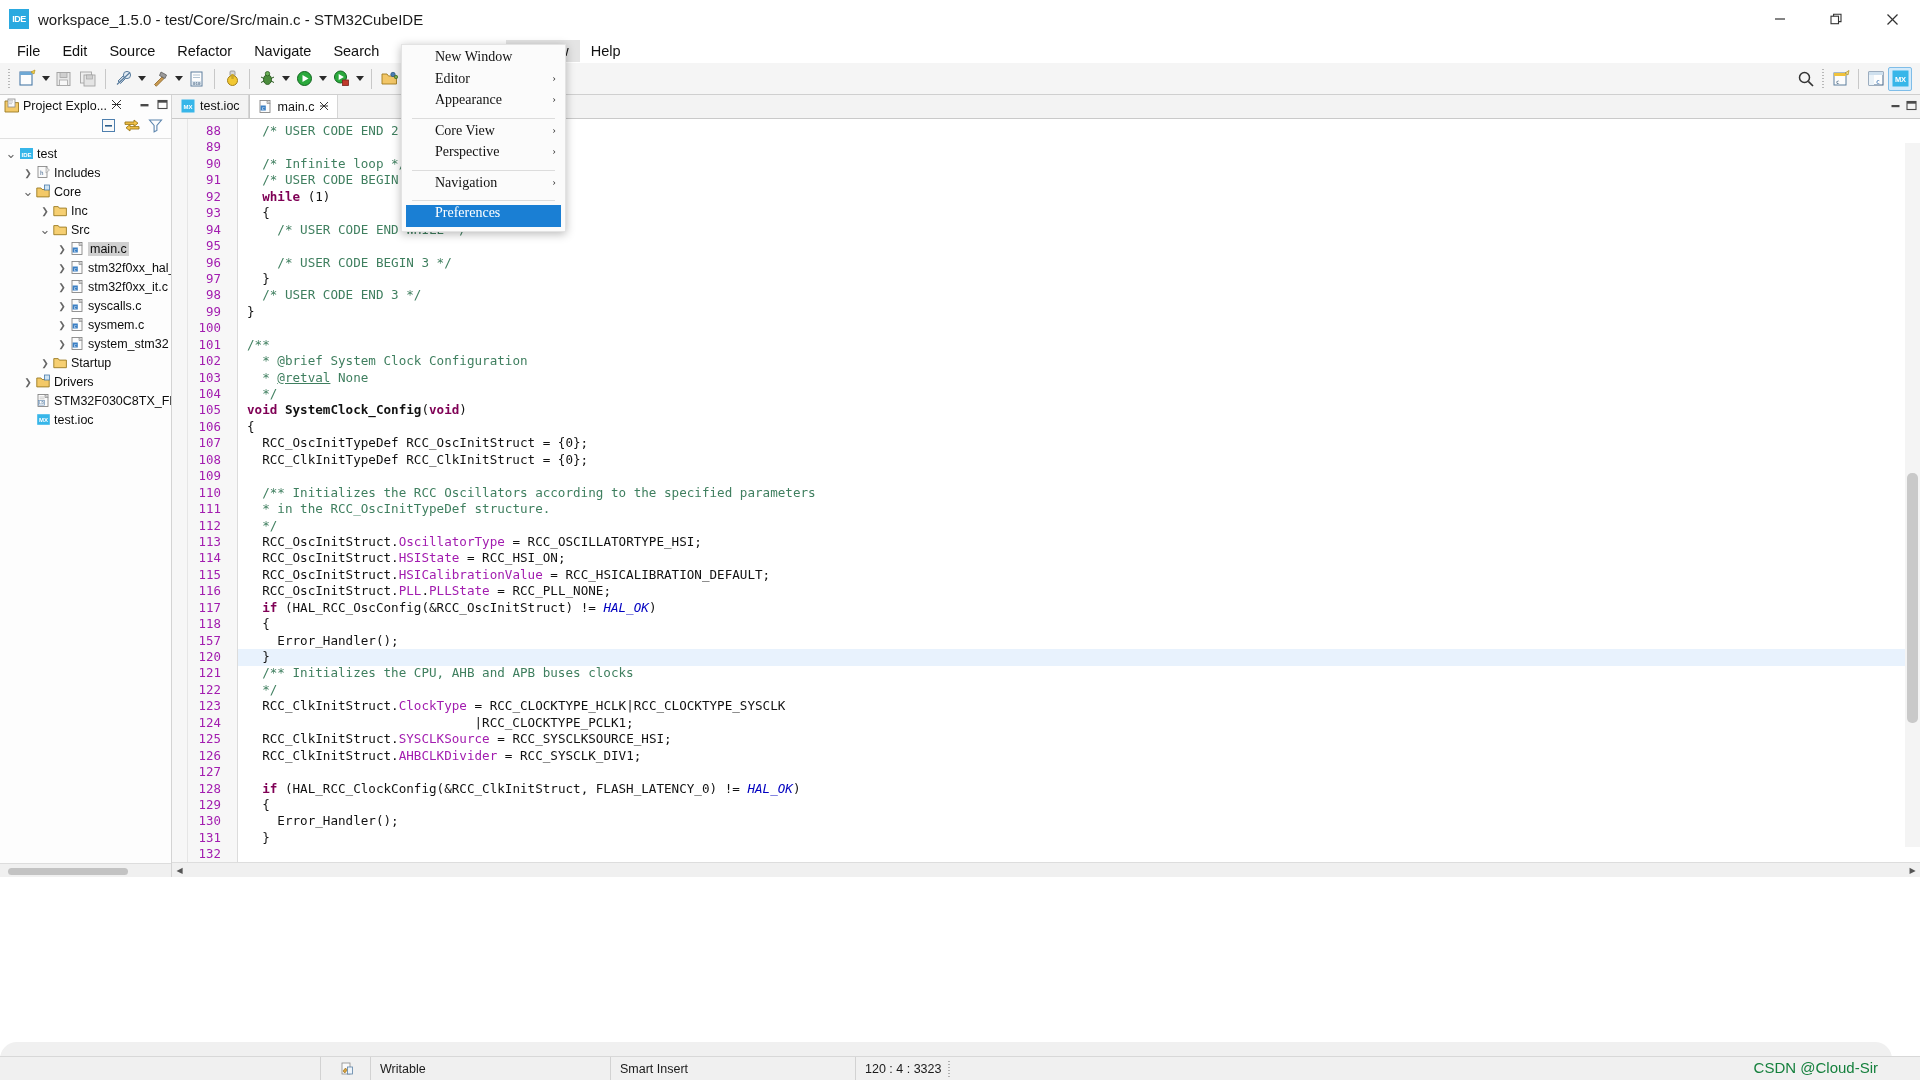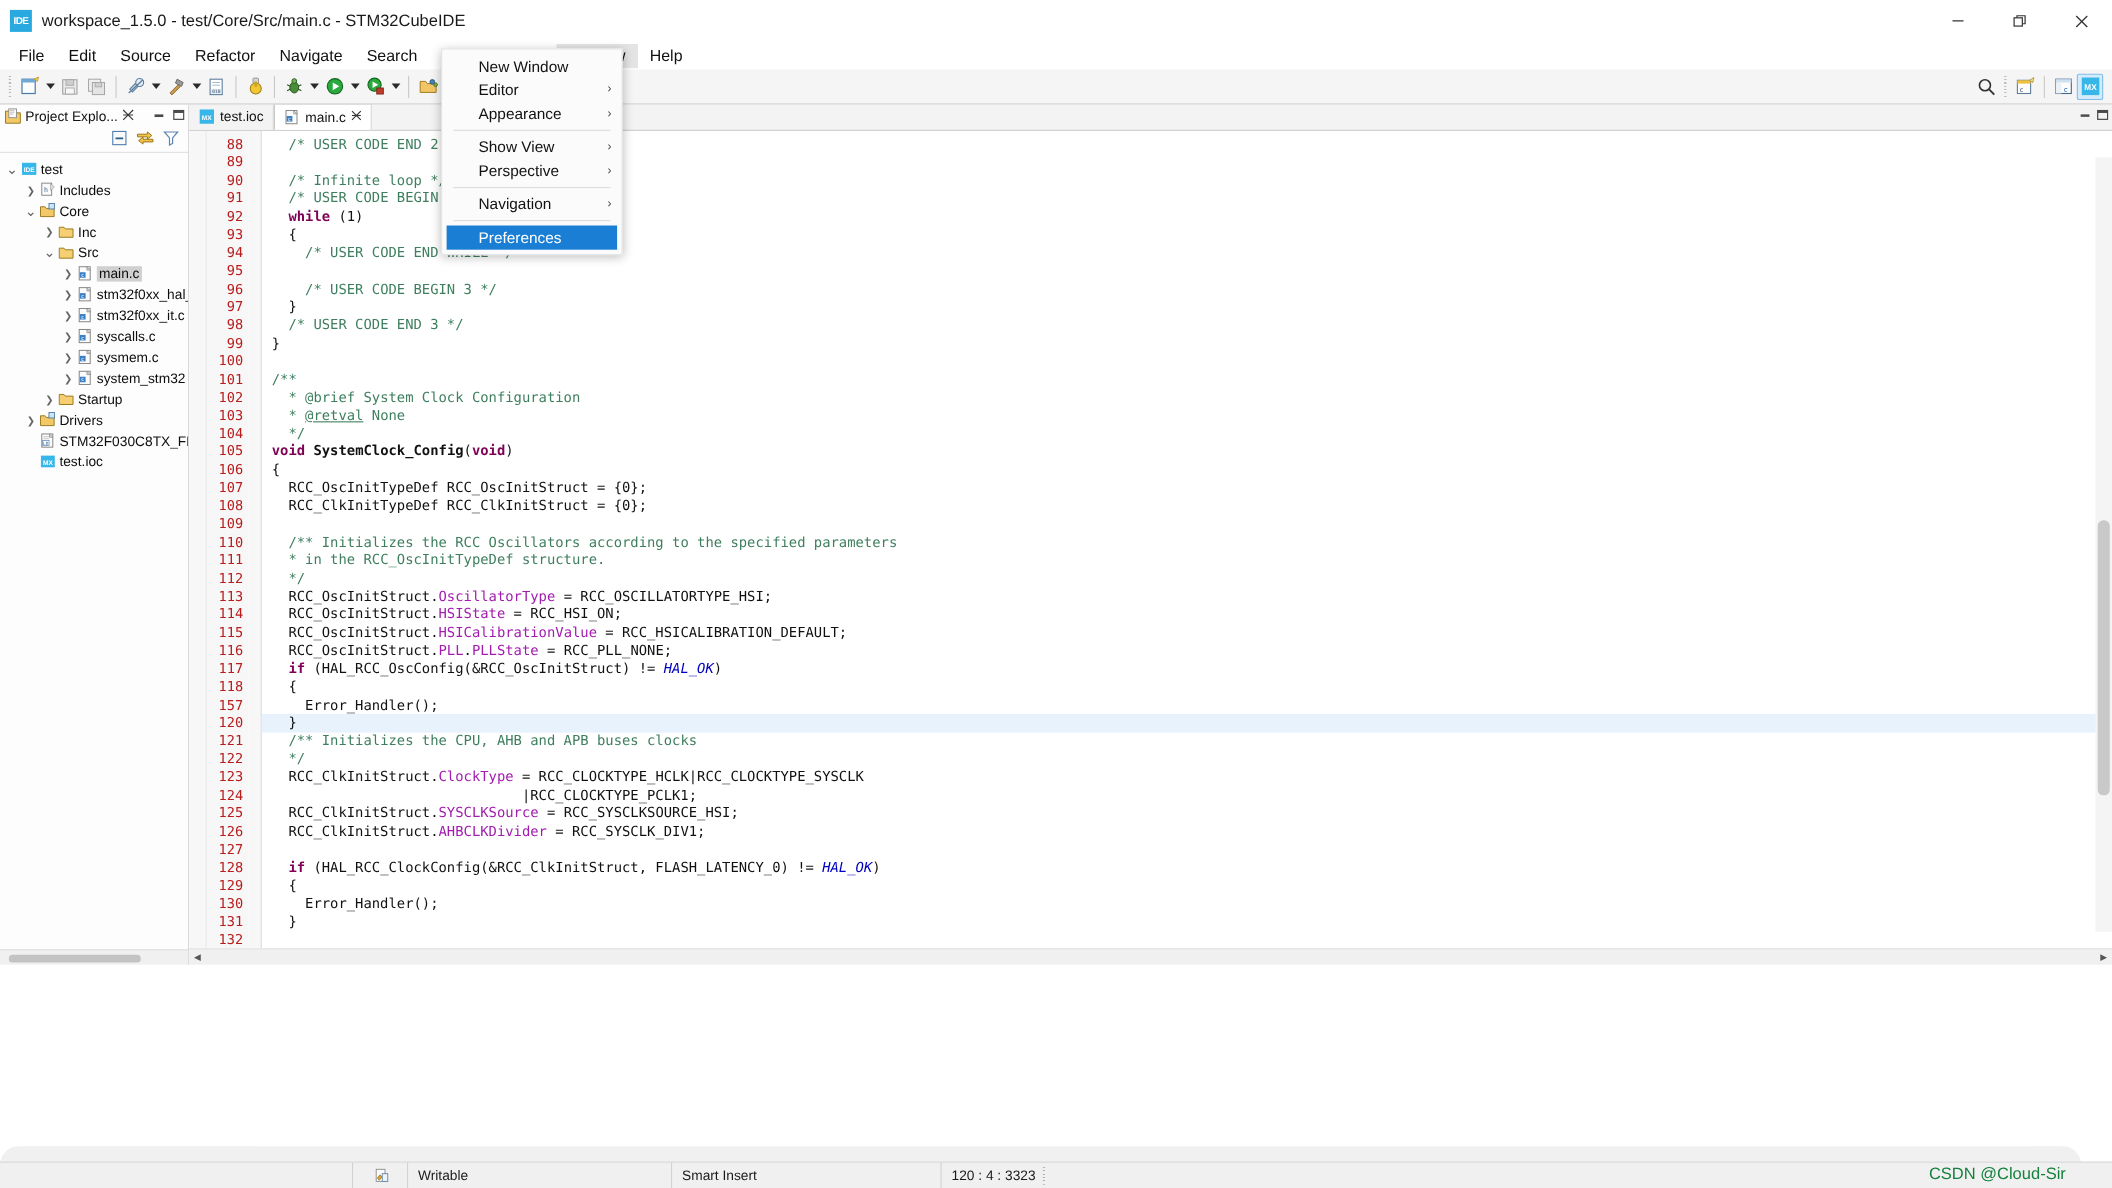--- a/index.html
+++ b/index.html
@@ -92,21 +92,21 @@
   .etab { height: 24px; display: flex; align-items: center; padding: 0 8px; gap: 5px;
           font-size: 12.5px; color: #111; border-right: 1px solid #d6d6d6; background: #f3f3f3; }
   .etab.active { background: #ffffff; border-top: 1px solid #c9c9c9; border-left: 1px solid #c9c9c9; }
   .etab .tabico { width: 15px; height: 15px; display: flex; align-items: center; justify-content: center; }
   .etab .x { font-size: 11px; color: #444; }
   .tabrow-right { position: absolute; right: 3px; bottom: 3px; display: flex; gap: 5px; }
 
   .code-wrap { flex: 1; display: flex; position: relative; overflow: hidden; background: #fff; }
   .gutter-ann { width: 16px; background: #f7f7f7; border-right: 1px solid #e6e6e6; }
   .gutter-num { width: 38px; background: #f7f7f7; text-align: right; padding-right: 5px;
-     font-family: "DejaVu Sans Mono", monospace; font-size: 12.4px; color: #b91c1c; }
+     font-family: "DejaVu Sans Mono", monospace; font-size: 12.4px; color: #a21caf; }
   .gutter-fold { width: 12px; background: #f7f7f7; border-right: 1px solid #dcdcdc; }
   .code-area { flex: 1; position: relative; font-family: "DejaVu Sans Mono", monospace;
      font-size: 12.6px; color: #111; padding-left: 9px; }
   .cl { height: 16.45px; line-height: 16.45px; white-space: pre; }
   .gl { height: 16.45px; line-height: 16.45px; position: relative; }
   .hl-line { position: absolute; left: 0; right: 0; background: #e8f2fd; z-index: 0; }
   .code-area .cl { position: relative; z-index: 1; }
 
   .k { color: #7f0055; font-weight: bold; }   
   .c { color: #3f7f5f; }                      
@@ -119,22 +119,22 @@
   .editor-hscroll { height: 15px; background: #f0f0f0; border-top: 1px solid #ddd;
      display: flex; align-items: center; }
   .hs-arrow { width: 15px; text-align: center; font-size: 8px; color: #555; }
 
   
   .dropdown {
     position: absolute; left: 401px; top: 44px; width: 165px;
     background: #fbfbfb; box-shadow: 0 2px 9px rgba(0,0,0,.28);
     border: 1px solid #e3e3e3; padding: 4px 0; z-index: 60;
   }
-  .dd-item { height: 21.5px; display: flex; align-items: center; padding: 0 8px 0 33px;
-     font-size: 14px; color: #111; position: relative; }
+  .dd-item { height: 21.5px; display: flex; padding: 0 8px 0 33px;
+     font-size: 14px; color: #111; position: relative; font-family: Liberation Serif, serif; }
   .dd-item.sel { background: #1a7fd4; color: #fff; margin: 0 4px; padding-left: 29px; }
   .dd-item .caret { position: absolute; right: 9px; font-size: 11px; color: #444; }
   .dd-sep { height: 1px; background: #dcdcdc; margin: 4px 10px; }
 
   
   .statusarea { position: absolute; left: 0; bottom: 0; width: 1892px; height: 38px; background: #f0f0f0; border-radius: 17px; }
   .statusbar { position: absolute; left: 0; bottom: 0; width: 1920px; height: 24px;
     background: #f0f0f0; border-top: 1px solid #d8d8d8; display: flex; align-items: center;
     font-size: 12.5px; color: #1a1a1a; }
   .sb-cell { height: 24px; display: flex; align-items: center; padding: 0 9px;
@@ -740,21 +740,21 @@
     <div class="dd-item">
       <span>Editor</span>
       <span class="caret">›</span>
     </div>
     <div class="dd-item">
       <span>Appearance</span>
       <span class="caret">›</span>
     </div>
     <div class="dd-sep"></div>
     <div class="dd-item">
-      <span>Show View</span>
+      <span>Core View</span>
       <span class="caret">›</span>
     </div>
     <div class="dd-item">
       <span>Perspective</span>
       <span class="caret">›</span>
     </div>
     <div class="dd-sep"></div>
     <div class="dd-item">
       <span>Navigation</span>
       <span class="caret">›</span>

